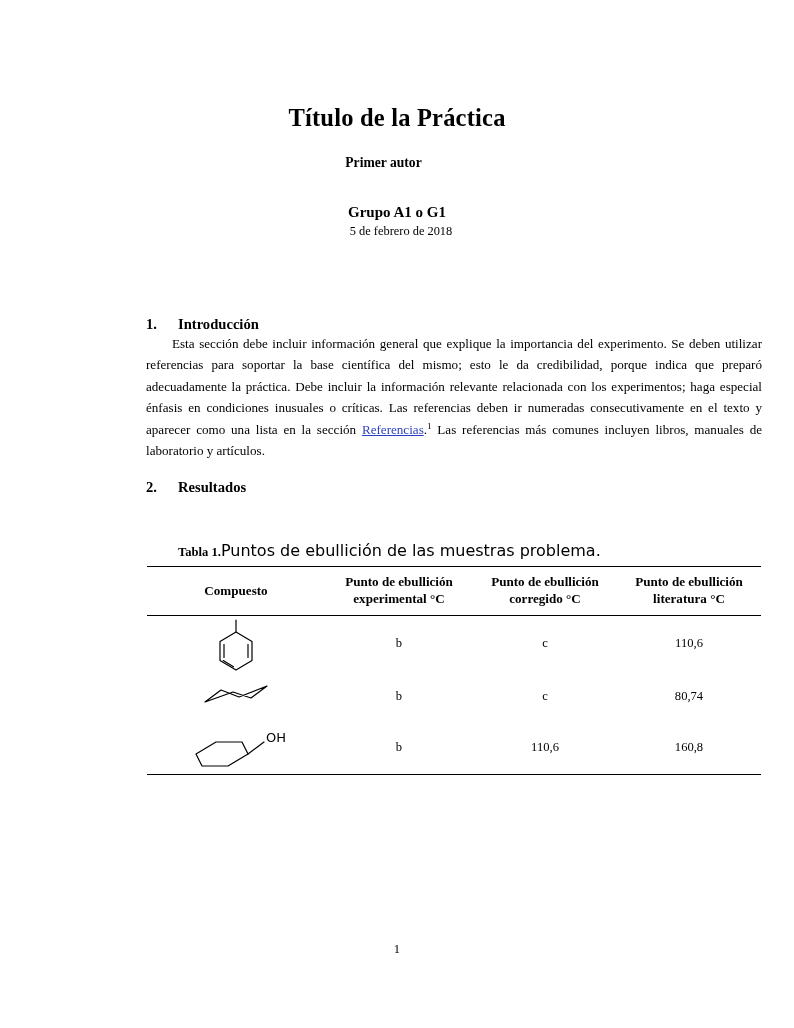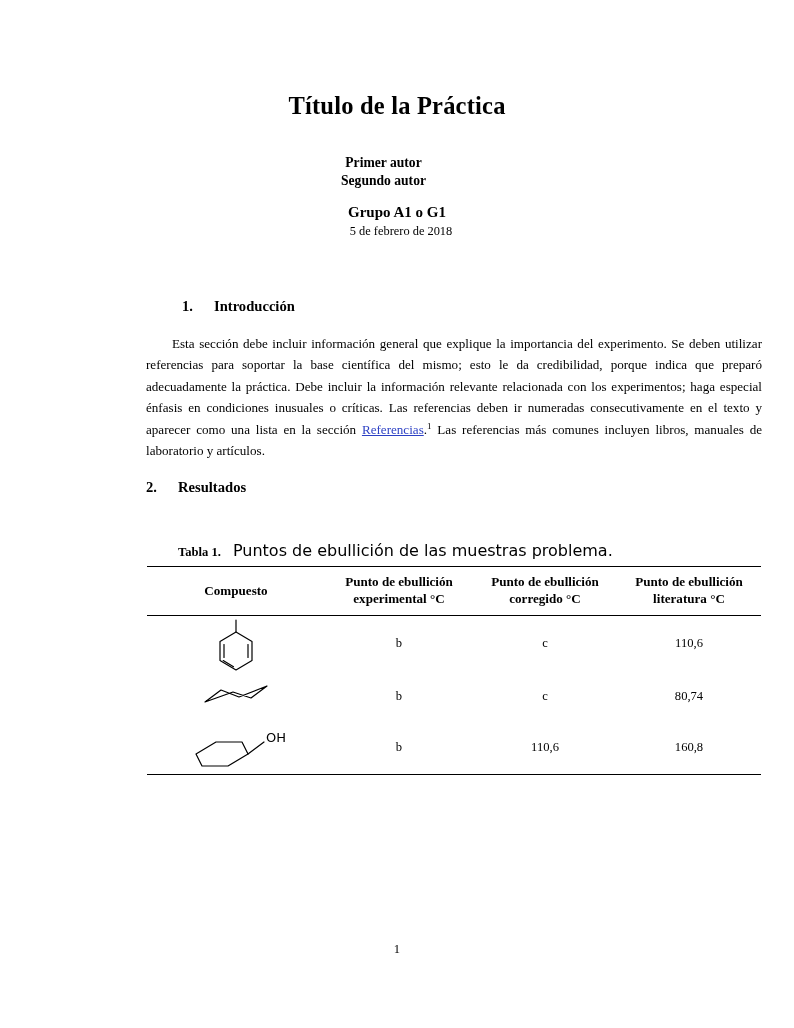--- a/index.html
+++ b/index.html
@@ -17,21 +17,21 @@
   }
 
   .page {
     position: absolute;
     inset: 0;
   }
 
   
   .title {
     position: absolute;
-    top: 92px;
+    top: 104px;
     left: 0;
     width: 794px;
     text-align: center;
     font-size: 24.5px;
     font-weight: bold;
     letter-spacing: 0.2px;
   }
   .authors {
     position: absolute;
     top: 154px;
@@ -65,21 +65,21 @@
     position: absolute;
     left: 146px;
     font-size: 14.6px;
     font-weight: bold;
     white-space: nowrap;
   }
   .section-head .num {
     display: inline-block;
     width: 32px;
   }
-  #sec1 { top: 298px; margin-left: 36px; }
+  #sec1 { top: 316px; }
   #sec2 { top: 479px; }
 
   .body-par {
     position: absolute;
     left: 146px;
     top: 333px;
     width: 616px;
     font-size: 13.1px;
     line-height: 21.4px;
     text-align: justify;
@@ -100,21 +100,20 @@
   .table-caption {
     position: absolute;
     left: 178px;
     top: 541px;
     font-size: 12.6px;
     white-space: nowrap;
   }
   .table-caption .cap-label {
     font-weight: bold;
     font-family: "Liberation Serif", "DejaVu Serif", serif;
-    margin-right: 12px;
   }
   .table-caption .cap-text {
     font-family: "DejaVu Sans", "Liberation Sans", sans-serif;
     font-size: 16px;
   }
 
   .tbl-wrap {
     position: absolute;
     left: 147px;
     top: 566px;
@@ -173,21 +172,20 @@
 </style>
 </head>
 <body>
 
 <div class="page">
 
   <div class="title">Título de la Práctica</div>
 
   <div class="authors">
     <div>Primer autor</div>
-    <div>Segundo autor</div>
   </div>
 
   <div class="group">Grupo A1 o G1</div>
   <div class="date">5 de febrero de 2018</div>
 
   <div class="section-head" id="sec1">
     <span class="num">1.</span><span>Introducción</span>
   </div>
 
   <div class="body-par">

